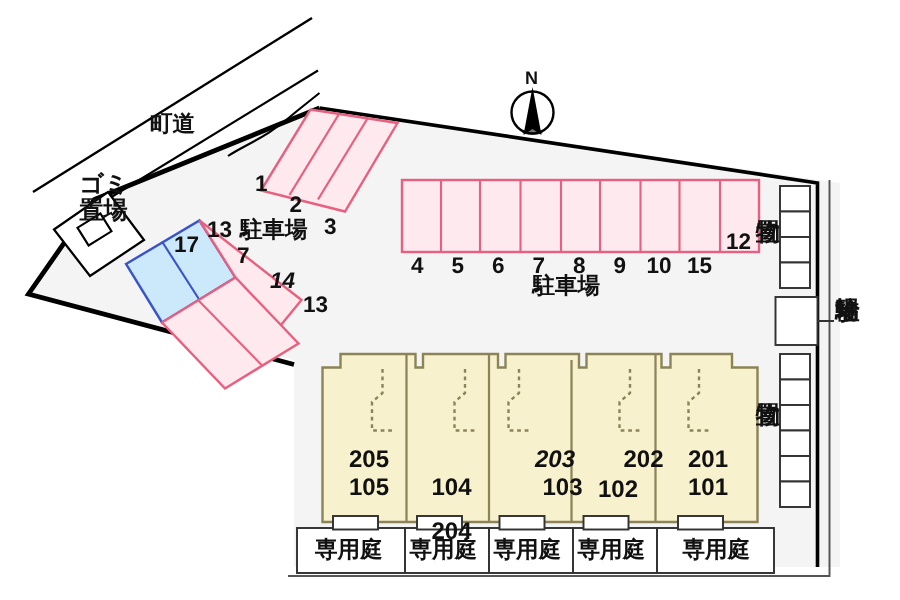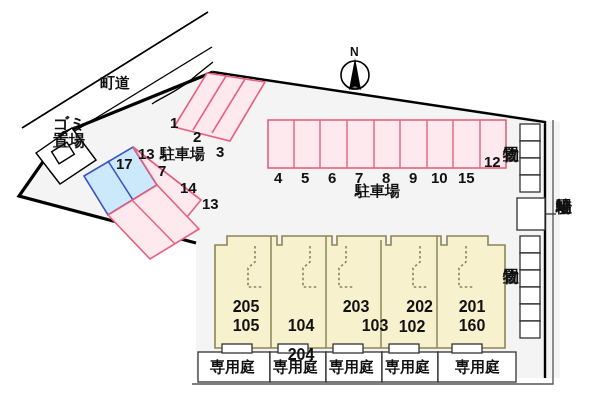--- a/index.html
+++ b/index.html
@@ -156,43 +156,43 @@
   <span class="lbl num" style="left:409px;top:170px;">9</span>
   <span class="lbl num" style="left:431px;top:170px;">10</span>
   <span class="lbl num" style="left:458px;top:170px;">15</span>
   <span class="lbl num" style="left:484px;top:154px;">12</span>
 
   <span class="lbl jp" style="left:355px;top:183px;">駐車場</span>
 
   <span class="lbl num" style="left:116px;top:116px;margin-top:40px;">17</span>
   <span class="lbl num" style="left:138px;top:146px;">13</span>
   <span class="lbl num" style="left:158px;top:163px;">7</span>
-  <span class="lbl num" style="left:180px;top:180px;">14</span>
+  <span class="lbl num" style="left:180px;top:180px;font-style:italic;">14</span>
   <span class="lbl num" style="left:202px;top:196px;">13</span>
 
   <span class="lbl jp" style="left:160px;top:146px;">駐車場</span>
 
   <span class="lbl jp-sm vert" style="left:503px;top:133px;">物置</span>
   <span class="lbl jp-sm vert" style="left:503px;top:255px;">物置</span>
   <span class="lbl jp-sm vert" style="left:556px;top:185px;">駐輪場</span>
 
   <span class="lbl unit" style="left:225px;top:299px;width:42px;">205</span>
   <span class="lbl unit" style="left:225px;top:318px;width:42px;">105</span>
 
   <span class="lbl unit" style="left:280px;top:299px;width:42px;margin-top:48px;">204</span>
   <span class="lbl unit" style="left:280px;top:318px;width:42px;">104</span>
 
-  <span class="lbl unit" style="left:335px;top:299px;width:42px;">203</span>
+  <span class="lbl unit" style="left:349px;top:299px;width:42px;font-style:italic;">203</span>
   <span class="lbl unit" style="left:354px;top:318px;width:42px;">103</span>
 
-  <span class="lbl unit" style="left:391px;top:299px;width:42px;text-align:right;">202</span>
+  <span class="lbl unit" style="left:408px;top:299px;width:42px;">202</span>
   <span class="lbl unit" style="left:391px;top:319px;width:42px;">102</span>
 
   <span class="lbl unit" style="left:451px;top:299px;width:42px;">201</span>
-  <span class="lbl unit" style="left:451px;top:318px;width:42px;">160</span>
+  <span class="lbl unit" style="left:451px;top:318px;width:42px;">101</span>
 
   <span class="lbl jp" style="left:210px;top:359px;">専用庭</span>
   <span class="lbl jp" style="left:273px;top:359px;">専用庭</span>
   <span class="lbl jp" style="left:329px;top:359px;">専用庭</span>
   <span class="lbl jp" style="left:385px;top:359px;">専用庭</span>
   <span class="lbl jp" style="left:455px;top:359px;">専用庭</span>
 
 </div>
 
 </body></html>

